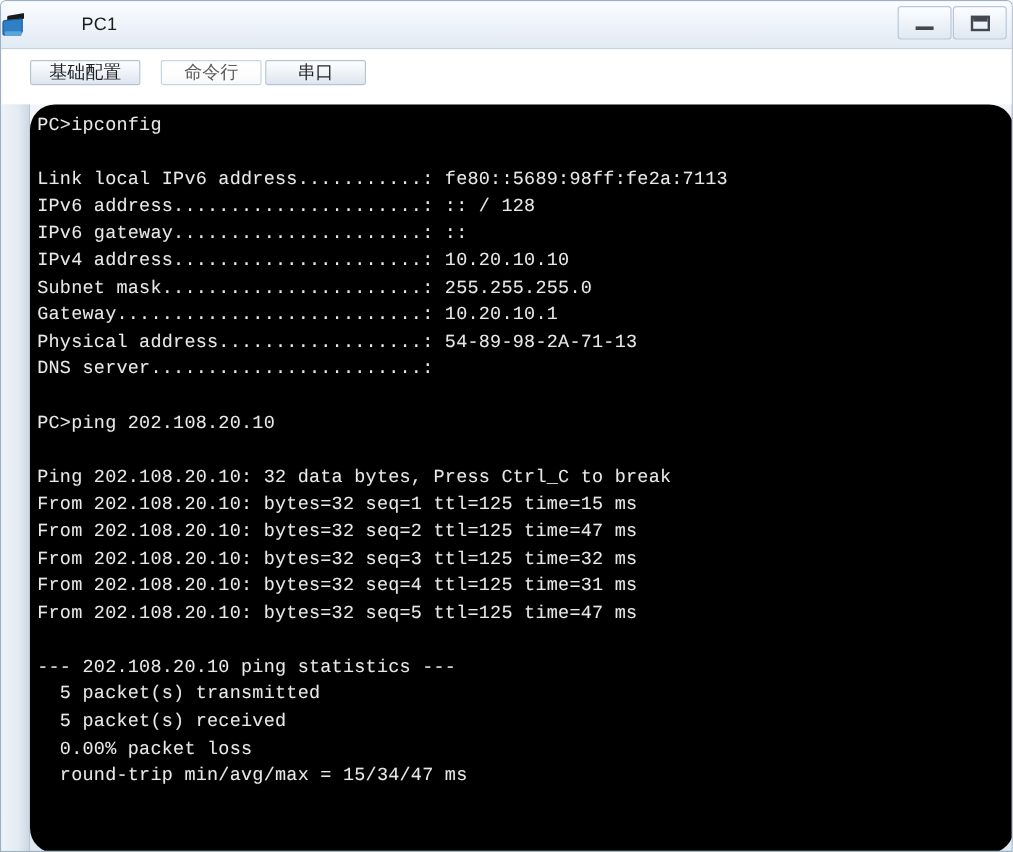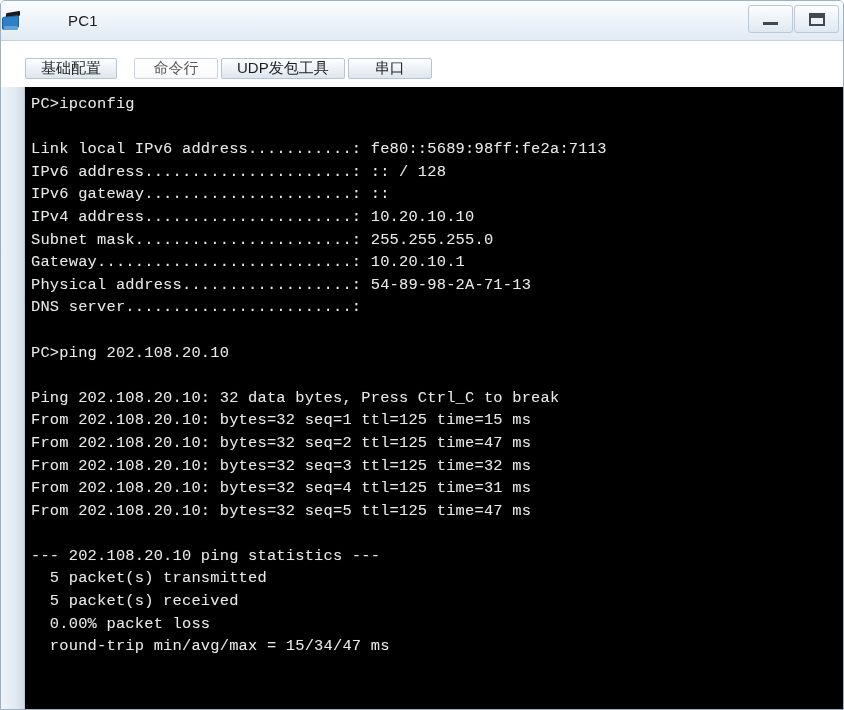--- a/index.html
+++ b/index.html
@@ -125,21 +125,21 @@
     width: 844px;
     height: 46px;
     background: #ffffff;
     box-sizing: border-box;
   }
   #tabs {
     position: absolute;
     left: 24px;
     top: 9px;
     display: flex;
-    align-items: center;
+    align-items: flex-start;
     height: 36px;
   }
   .tab {
     min-width: 84px;
     padding: 0 15px;
     margin-right: 3px;
     display: flex;
     align-items: center;
     justify-content: center;
     box-sizing: border-box;
@@ -218,27 +218,24 @@
 
   <div id="tabstrip">
     <div id="tabs">
       <div class="tab">
         <span>基础配置</span>
       </div>
       <div class="tab active">
         <span>命令行</span>
       </div>
       <div class="tab">
-        <span>UDP发包工具</span>
-      </div>
-      <div class="tab">
         <span>串口</span>
       </div>
     </div>
   </div>
 
   <div id="left-edge"></div>
 
-  <div id="terminal" style="background: rgb(0, 0, 0);">
+  <div id="terminal" style="background: rgb(0, 0, 0); border-radius: 21px;">
     <pre id="terminal-output" style="color: rgb(232, 232, 232);"><span class="line">PC&gt;ipconfig</span><span class="line"></span><span class="line">Link local IPv6 address...........: fe80::5689:98ff:fe2a:7113</span><span class="line">IPv6 address......................: :: / 128</span><span class="line">IPv6 gateway......................: ::</span><span class="line">IPv4 address......................: 10.20.10.10</span><span class="line">Subnet mask.......................: 255.255.255.0</span><span class="line">Gateway...........................: 10.20.10.1</span><span class="line">Physical address..................: 54-89-98-2A-71-13</span><span class="line">DNS server........................:</span><span class="line"></span><span class="line">PC&gt;ping 202.108.20.10</span><span class="line"></span><span class="line">Ping 202.108.20.10: 32 data bytes, Press Ctrl_C to break</span><span class="line">From 202.108.20.10: bytes=32 seq=1 ttl=125 time=15 ms</span><span class="line">From 202.108.20.10: bytes=32 seq=2 ttl=125 time=47 ms</span><span class="line">From 202.108.20.10: bytes=32 seq=3 ttl=125 time=32 ms</span><span class="line">From 202.108.20.10: bytes=32 seq=4 ttl=125 time=31 ms</span><span class="line">From 202.108.20.10: bytes=32 seq=5 ttl=125 time=47 ms</span><span class="line"></span><span class="line">--- 202.108.20.10 ping statistics ---</span><span class="line">  5 packet(s) transmitted</span><span class="line">  5 packet(s) received</span><span class="line">  0.00% packet loss</span><span class="line">  round-trip min/avg/max = 15/34/47 ms</span></pre>
   </div>
 
 </div>
 
 </body></html>

